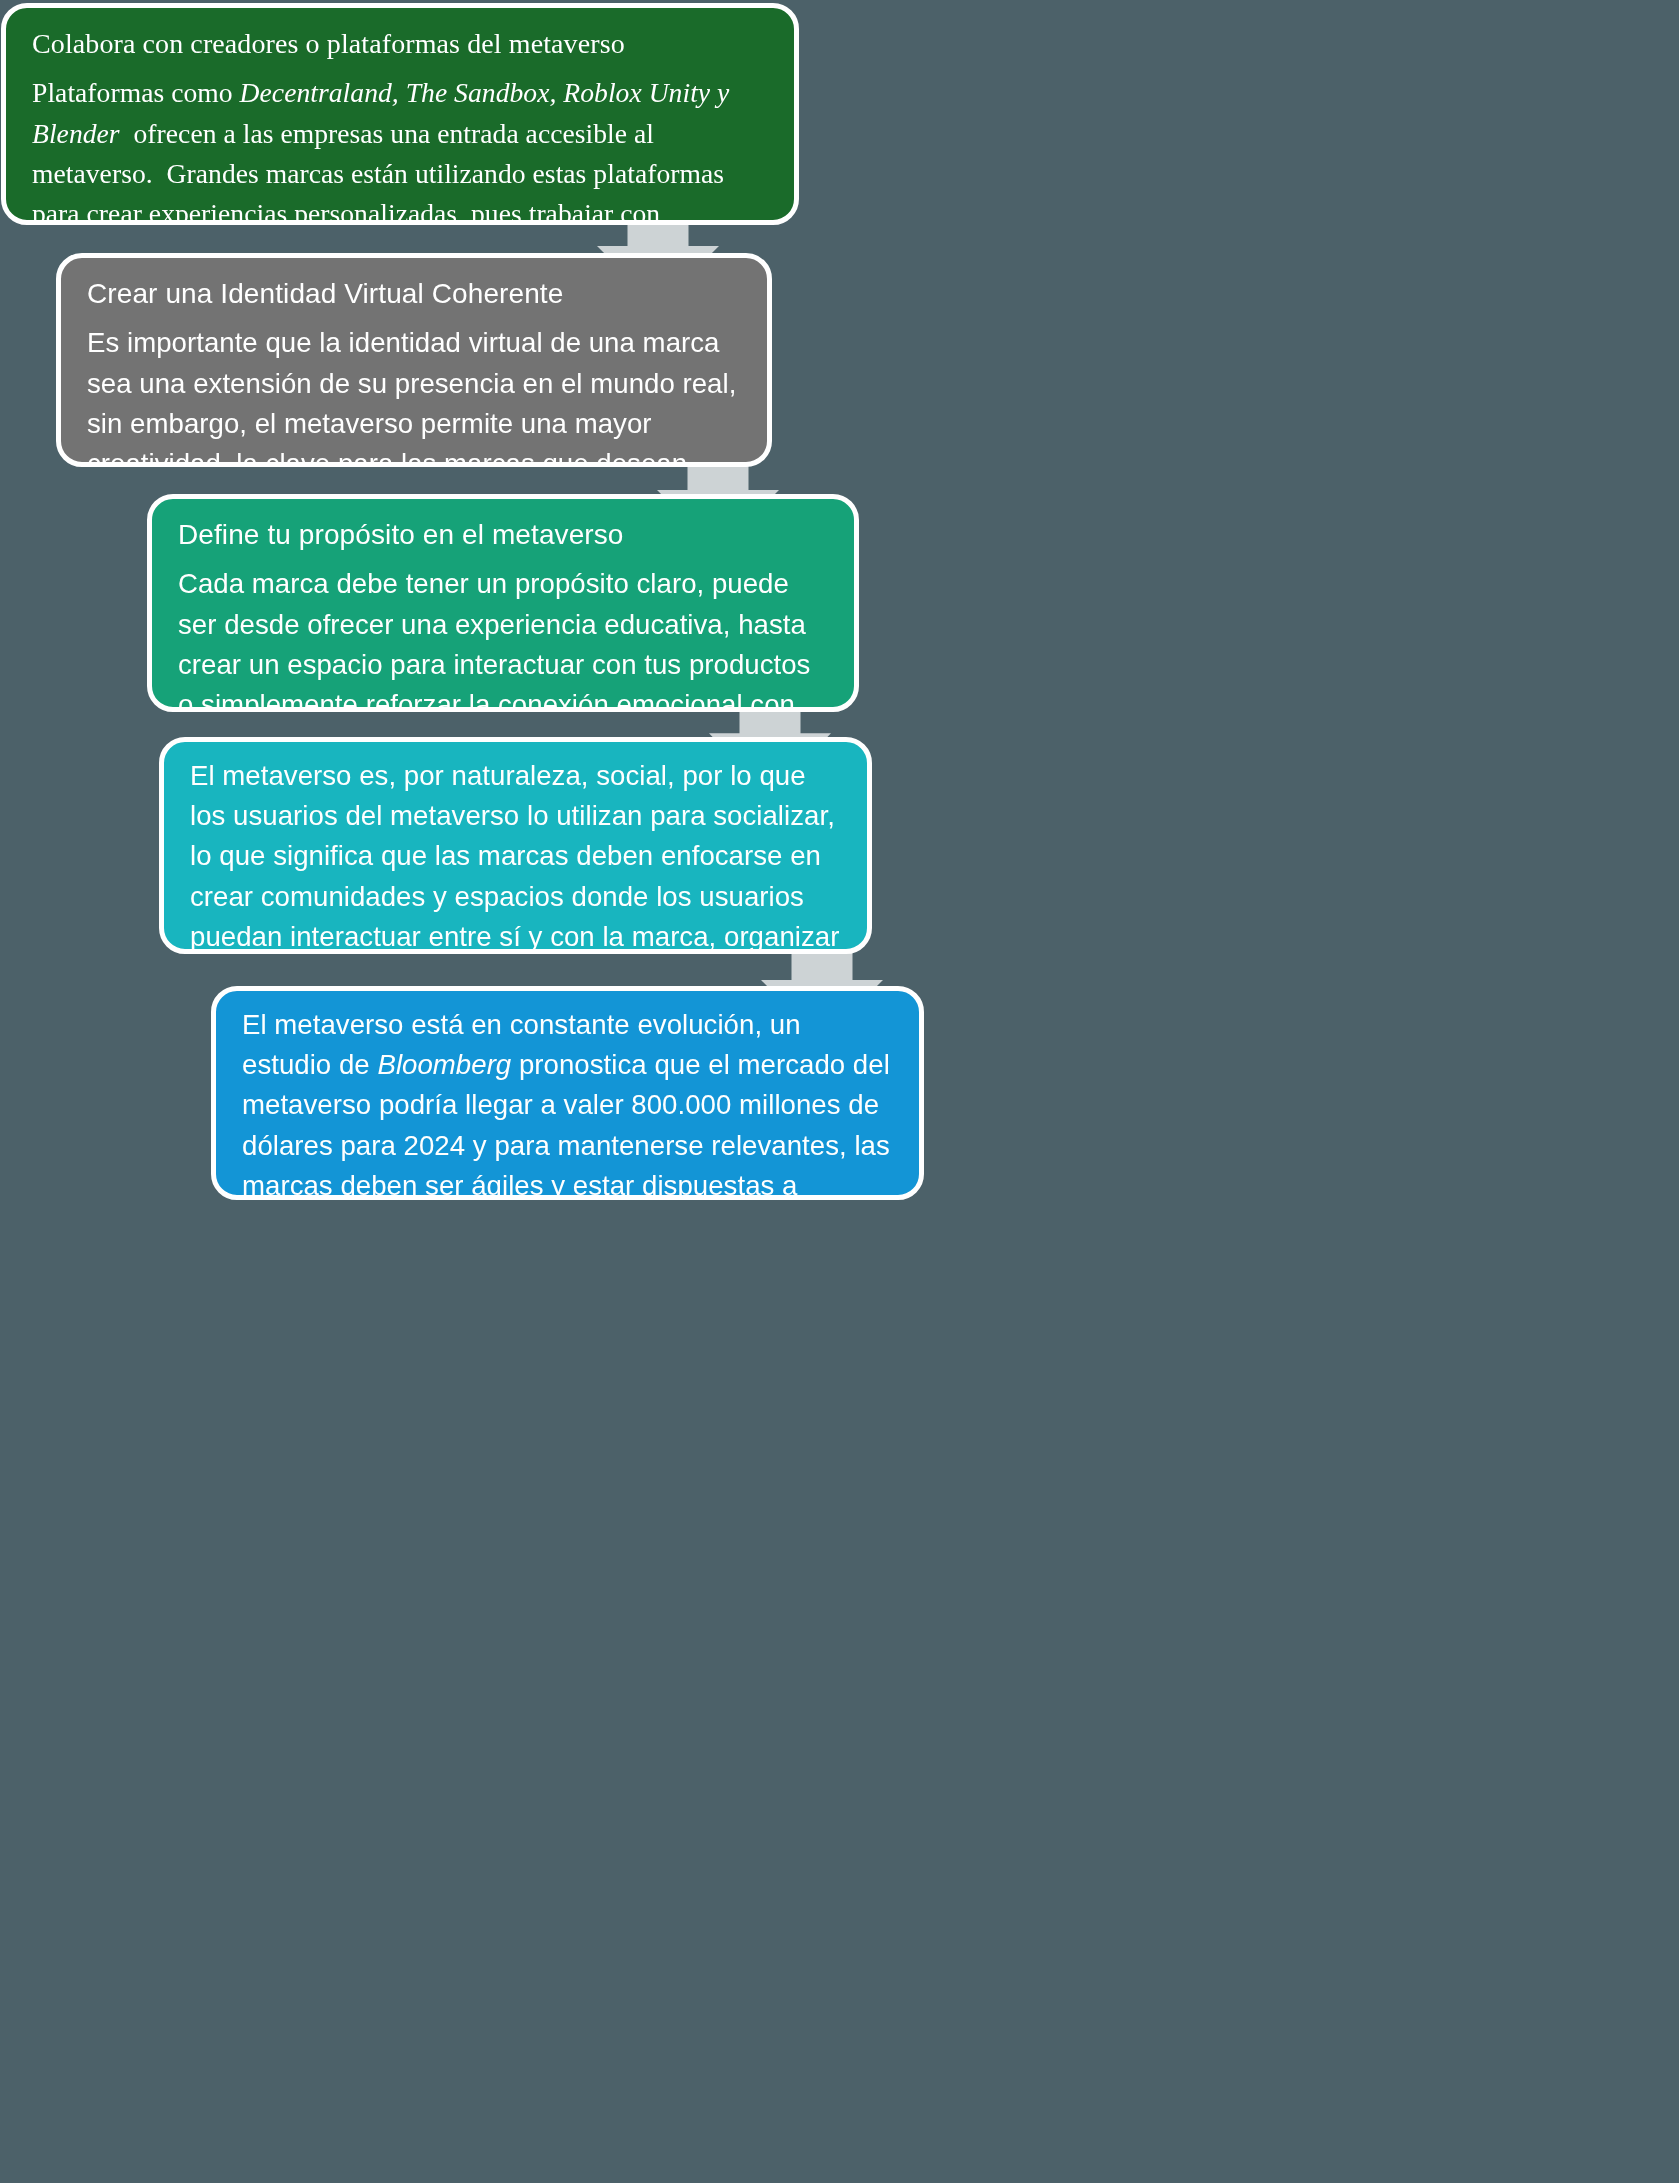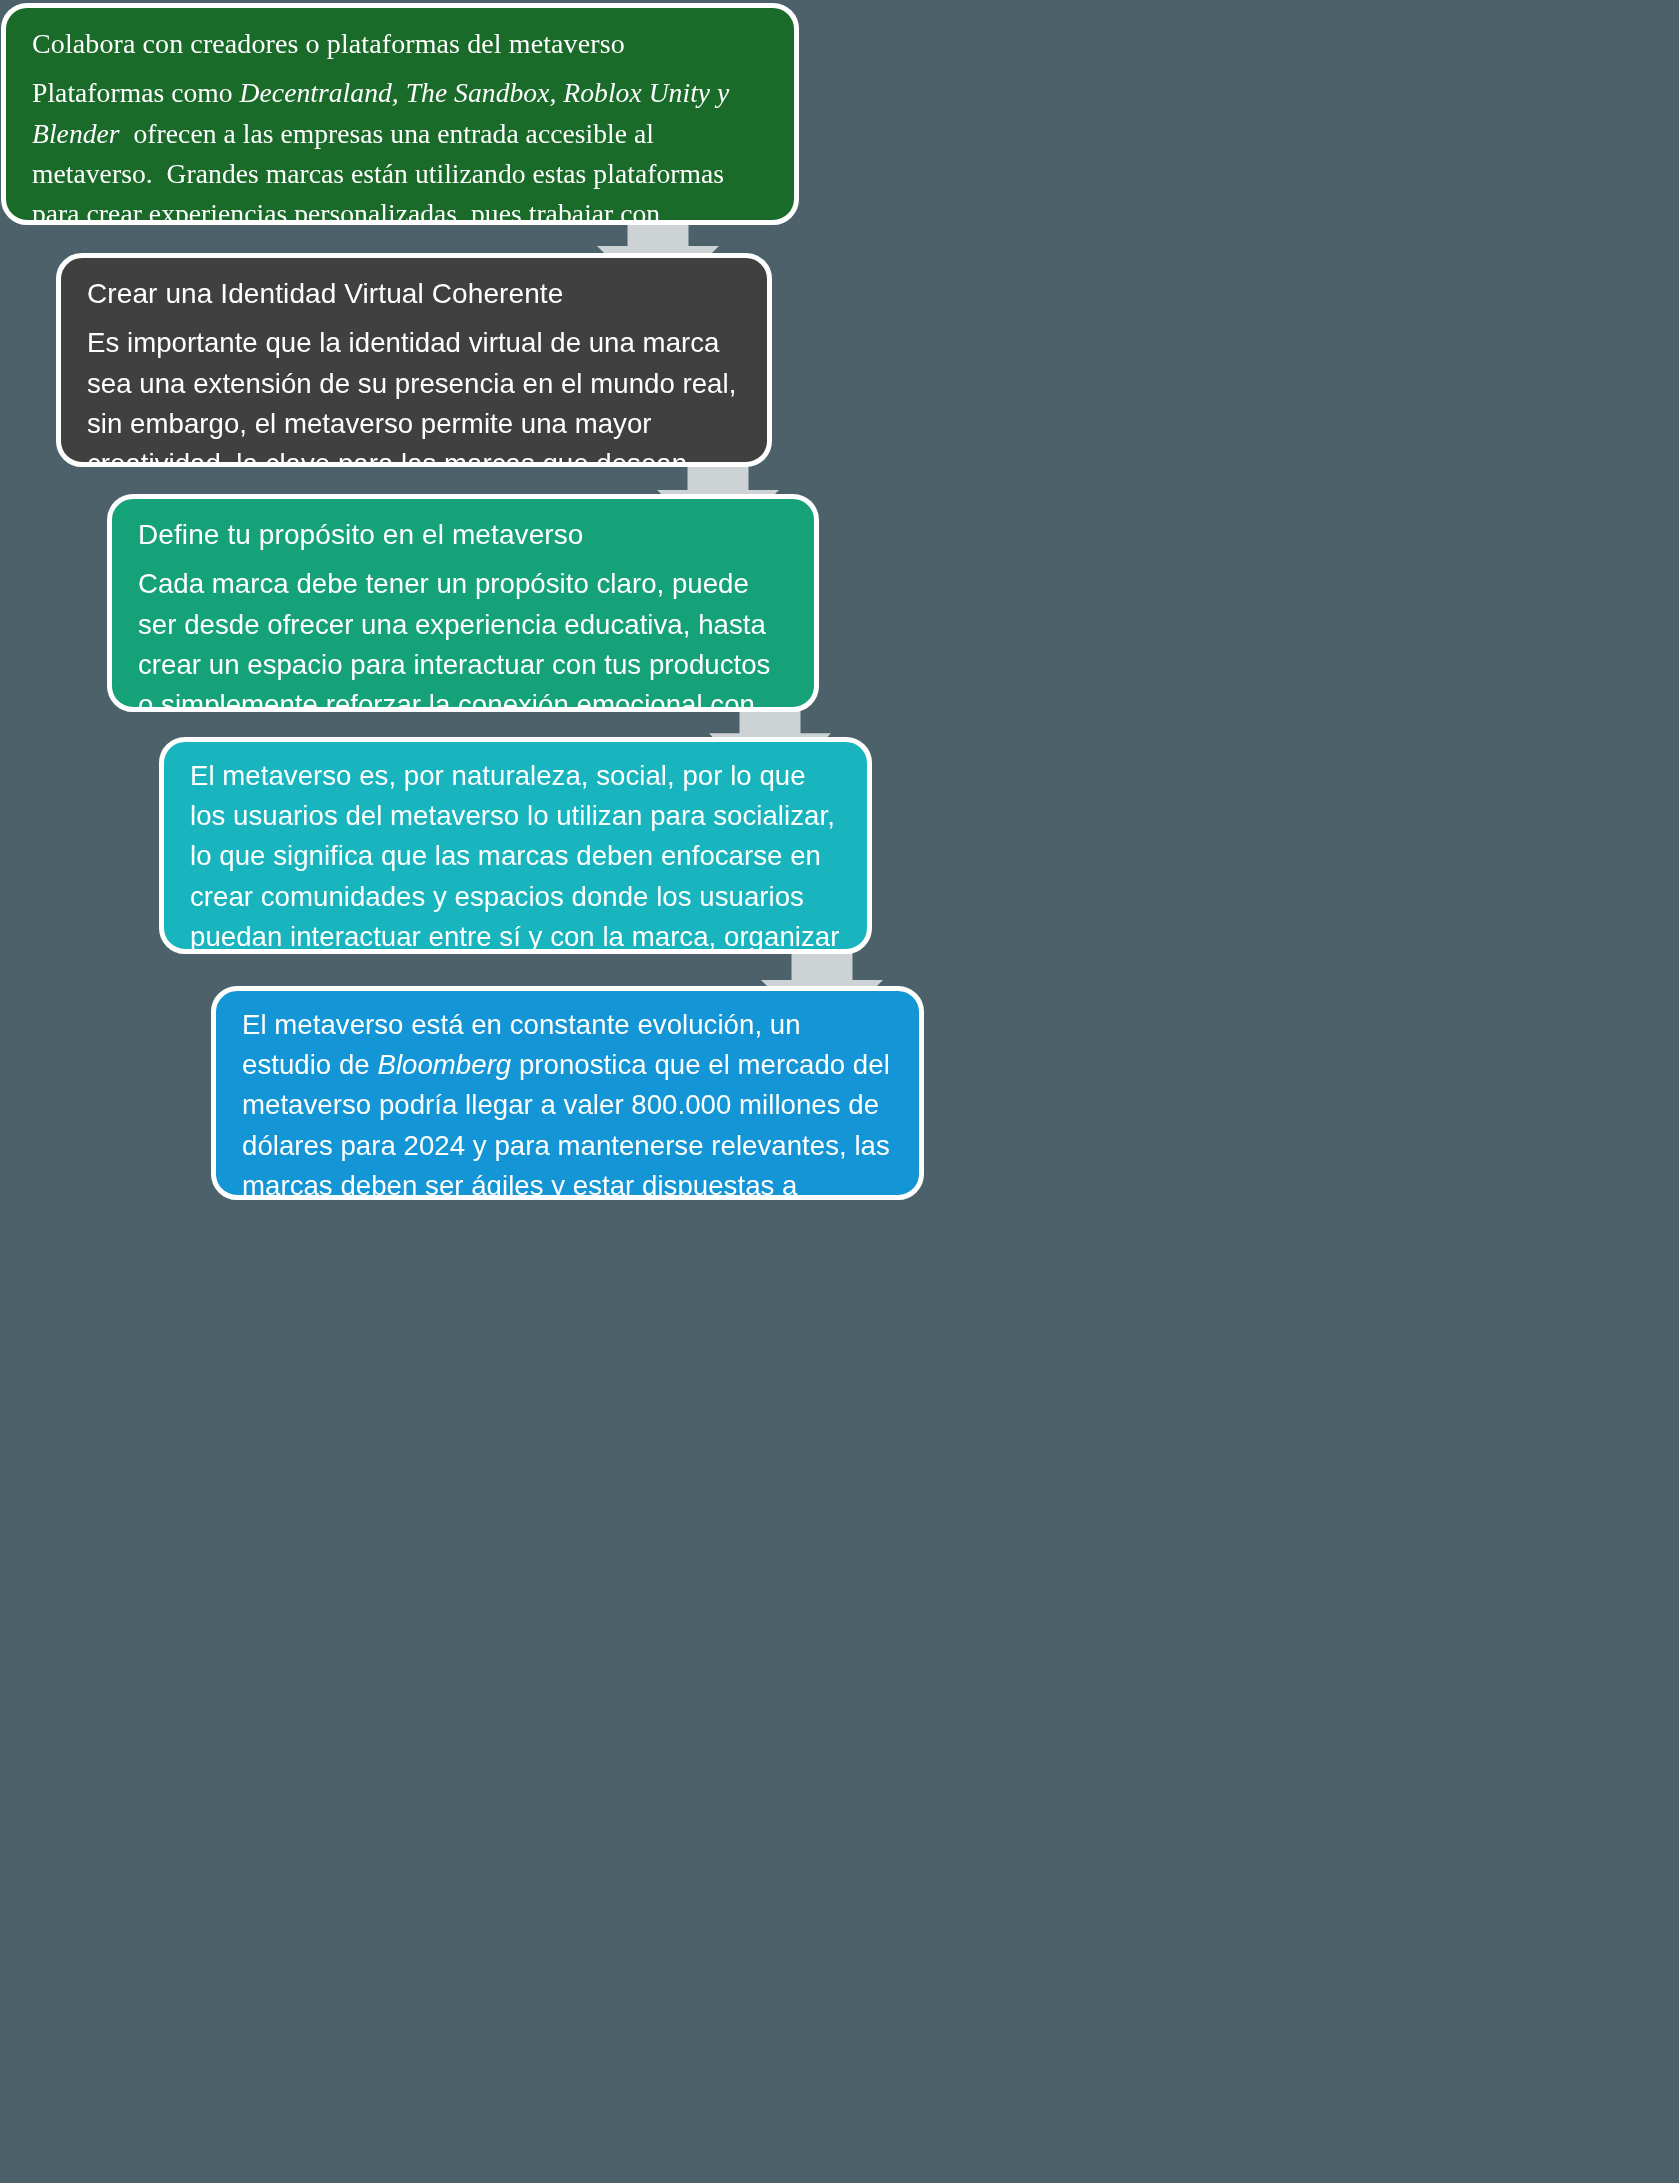--- a/index.html
+++ b/index.html
@@ -103,26 +103,26 @@
     <svg width="122" height="145" viewBox="0 0 160 190">
       <polygon points="40,0 120,0 120,110 160,110 80,190 0,110 40,110" fill="#ffffff" fill-opacity="0.72"></polygon>
     </svg>
   </div>
 
   <div class="card c1" id="card-1" style="background: rgb(26, 107, 42);">
     <div class="card-title">Colabora con creadores  o plataformas del metaverso</div>
     <div class="card-body">Plataformas como <em>Decentraland, The Sandbox, Roblox Unity y Blender</em>&nbsp; ofrecen a las empresas una entrada accesible al metaverso.&nbsp; Grandes marcas están utilizando estas plataformas para crear experiencias personalizadas, pues trabajar con creadores de contenido nativos del metaverso&nbsp; ayudará a entender mejor las dinámicas y atraer audiencia para así aumentar su visibilidad</div>
   </div>
 
-  <div class="card" id="card-2" style="background: #404040;">
+  <div class="card" id="card-2" style="background: #737373;">
     <div class="card-title">Crear una Identidad Virtual Coherente</div>
     <div class="card-body">Es importante que la identidad virtual de una marca sea una extensión de su presencia en el mundo real, sin embargo, el metaverso permite una mayor creatividad, la clave para las marcas que desean tener éxito en el metaverso es crear espacios virtuales atractivos y únicos que capturen la atención de los usuarios.</div>
   </div>
 
-  <div class="card" id="card-3" style="background: rgb(22, 162, 120);">
+  <div class="card" id="card-3" style="background: rgb(22, 162, 120); margin-left: 40px;">
     <div class="card-title">Define tu propósito en el metaverso</div>
     <div class="card-body">Cada marca debe tener un propósito claro, puede ser desde ofrecer una experiencia educativa, hasta crear un espacio para interactuar con tus productos o simplemente reforzar la conexión emocional con tus consumidores, definir esto permitirá crear experiencias más efectivas y centradas en el usuario.</div>
   </div>
 
   <div class="card" id="card-4" style="background: rgb(24, 181, 191);">
     <div class="card-body">El metaverso es, por naturaleza, social, por lo que los usuarios del metaverso lo utilizan para socializar, lo que significa que las marcas deben enfocarse en crear comunidades y espacios donde los usuarios puedan interactuar entre sí y con la marca, organizar eventos virtuales, concursos y actividades interactivas es una excelente manera de fomentar la participación de la comunidad.</div>
   </div>
 
   <div class="card" id="card-5" style="background: rgb(19, 149, 214);">
     <div class="card-body">El metaverso está en constante evolución, un estudio de <em>Bloomberg</em> pronostica que el mercado del metaverso podría llegar a valer 800.000 millones de dólares para 2024 y para mantenerse relevantes, las marcas deben ser ágiles y estar dispuestas a adaptarse a nuevas tecnologías y tendencias emergentes.</div>

